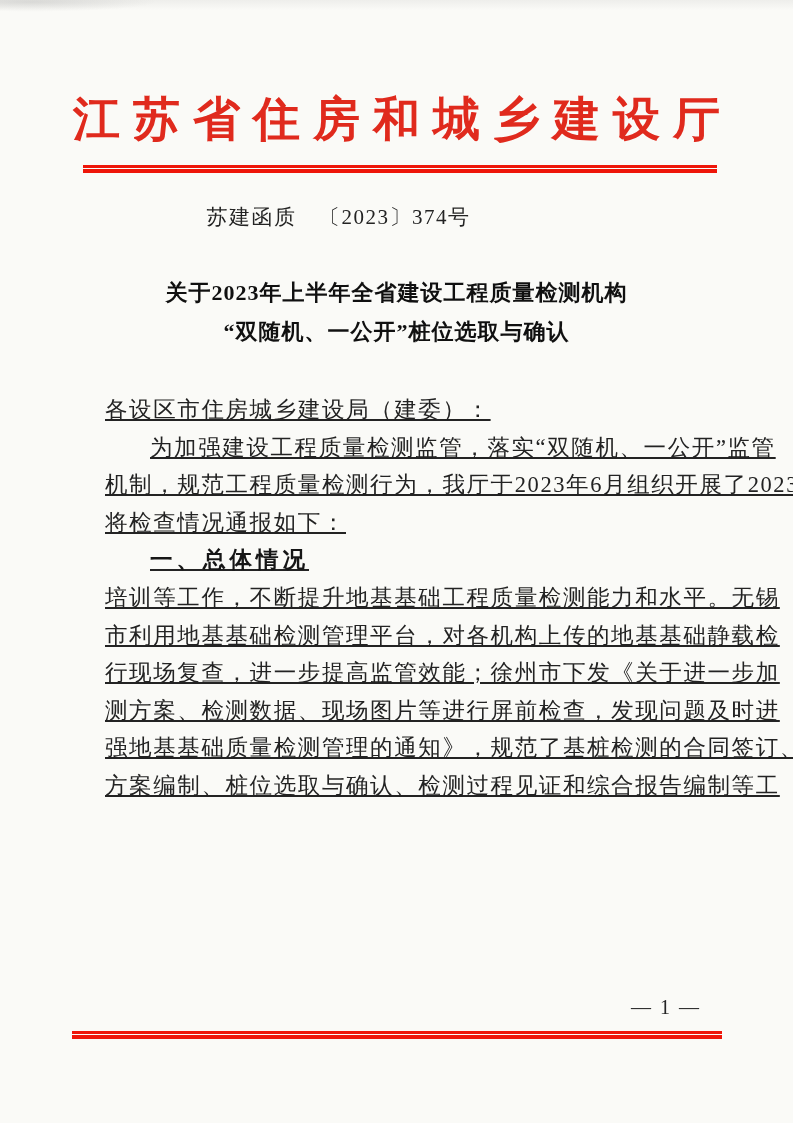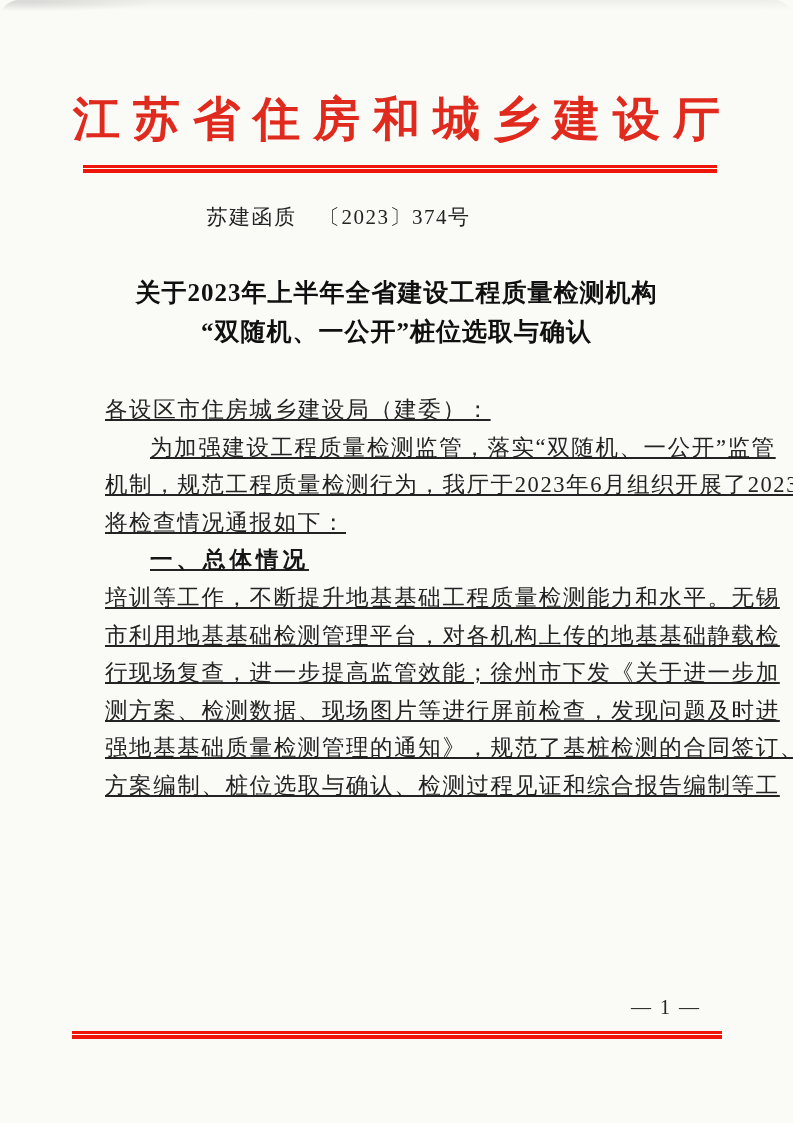--- a/index.html
+++ b/index.html
@@ -17,21 +17,20 @@
     position: relative;
     overflow: hidden;
   }
   .page {
     position: absolute;
     inset: 0;
     background:
       radial-gradient(180px 14px at 30px 2px, rgba(110,110,110,0.18), rgba(110,110,110,0) 70%),
       linear-gradient(180deg, rgba(130,130,130,0.10), rgba(130,130,130,0) 10px),
       var(--paper);
-    border-radius: 19px;
   }
   .agency-title {
     position: absolute;
     top: 88px;
     left: 0;
     width: 100%;
     text-align: center;
     color: var(--red);
     font-size: 47px;
     font-weight: 700;
@@ -58,21 +57,21 @@
     color: var(--ink);
     white-space: nowrap;
   }
   .doc-title {
     position: absolute;
     top: 273px;
     left: 0;
     width: 100%;
     text-align: center;
     color: #101010;
-    font-size: 25px;
+    font-size: 22px;
     font-weight: 700;
     line-height: 39px;
     letter-spacing: 1px;
     white-space: nowrap;
   }
   .body-text {
     position: absolute;
     top: 391px;
     left: 105px;
     width: 606px;

